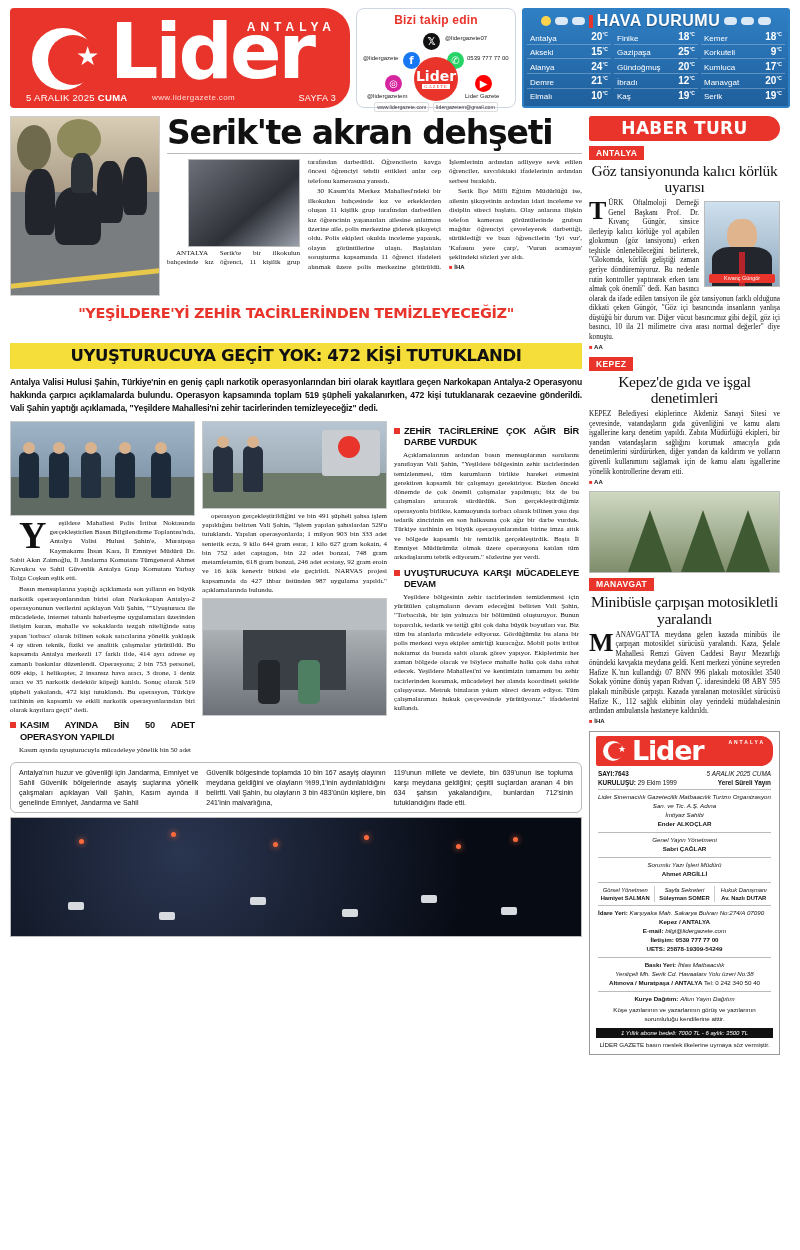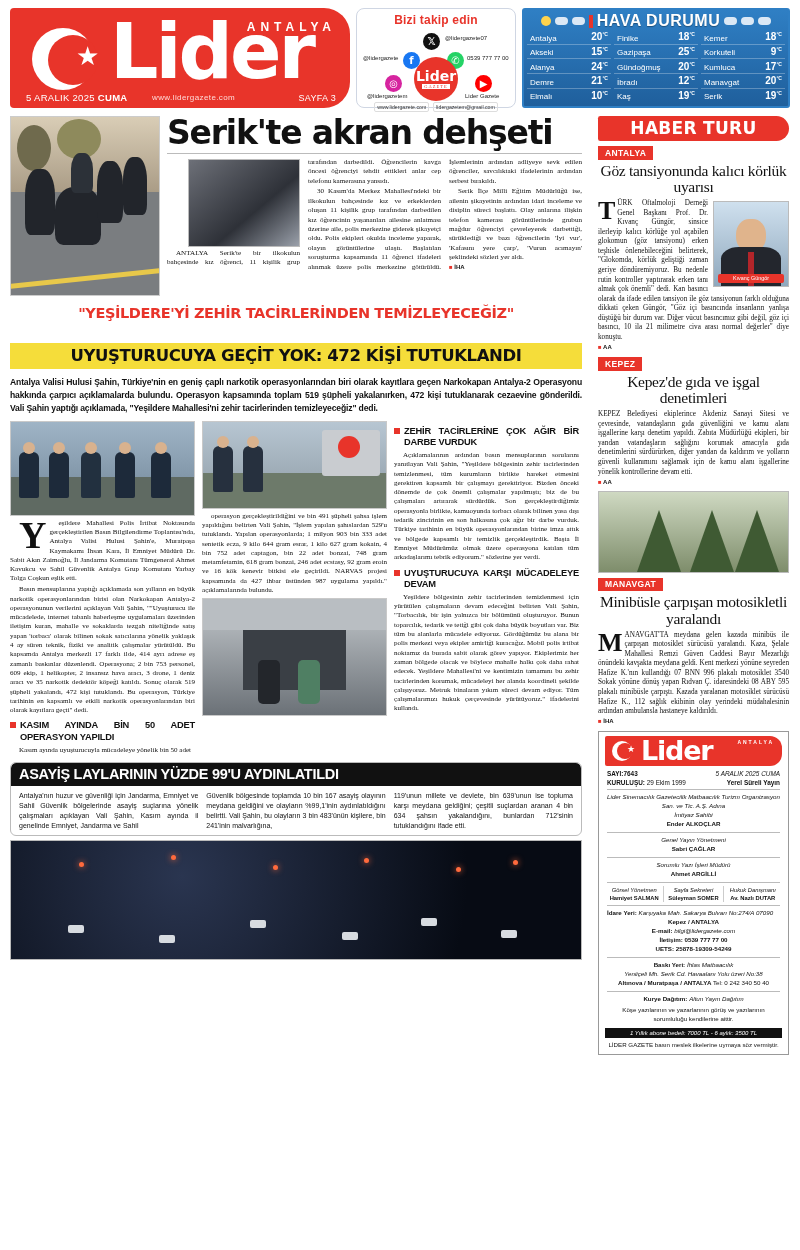--- a/index.html
+++ b/index.html
@@ -103,21 +103,21 @@
     display:flex; justify-content:space-between; align-items:baseline;
     border-bottom:1px solid rgba(255,255,255,.28); padding:1.2px 3px;
     font-family:"Liberation Sans", sans-serif;
   }
   .w-row:last-child { border-bottom:none; }
   .w-city { font-size:8px; }
   .w-temp { font-size:10px; font-weight:bold; }
   .w-temp sup { font-size:5px; }
 
   
-  .body-wrap { display:flex; padding:0 10px; gap:16px; }
+  .body-wrap { display:flex; padding:0 10px; gap:7px; }
   .col-left { width:572px; }
   .col-right { width:191px; }
 
   
   .topstory { display:flex; gap:7px; margin-top:4px; }
   .ts-photo {
     width:150px; height:180px; border:1px solid #ccc; position:relative; overflow:hidden;
     background:linear-gradient(#b9b0a2,#7e7568);
   }
   .ph-asphalt { position:absolute; left:0; right:0; bottom:0; height:58%; background:#7a7d80; }
@@ -479,21 +479,20 @@
         <div class="lw-col">
           <p class="noind" style="visibility:hidden;height:0;overflow:hidden;margin:0">operasyon gerçekleştirildiğini ve bin 491 şüpheli şahsa işlem yapıldığını belirten Vali Şahin, "İşlem yapılan şahıslardan 529'u tutuklandı. Yapılan operasyonlarda; 1 milyon 903 bin 333 adet sentetik ecza, 9 kilo 644 gram esrar, 1 kilo 627 gram kokain, 4 bin 752 adet captagon, bin 22 adet bonzai, 748 gram metamfetamin, 618 gram bonzai, 246 adet ecstasy, 92 gram eroin ve 16 kök kenevir bitkisi ele geçirildi. NARVAS projesi kapsamında da 427 ihbar üstünden 987 uygulama yapıldı." açıklamalarında bulundu.</p>
           <div class="sect-head">ZEHİR TACİRLERİNE ÇOK AĞIR BİR DARBE VURDUK</div>
           <p>Açıklamalarının ardından basın mensuplarının sorularını yanıtlayan Vali Şahin, "Yeşildere bölgesinin zehir tacirlerinden temizlenmesi, tüm kurumların birlikte hareket etmesini gerektiren kapsamlı bir çalışmayı gerektiriyor. Bizden önceki dönemde de çok önemli çalışmalar yapılmıştı; biz de bu çalışmaları artırarak sürdürdük. Son gerçekleştirdiğimiz operasyonla birlikte, kamuoyunda torbacı olarak bilinen yasa dışı tedarik zincirinin en son halkasına çok ağır bir darbe vurduk. Türkiye tarihinin en büyük operasyonlarından birine imza attık ve bölgede kapsamlı bir temizlik gerçekleştirdik. Başta İl Emniyet Müdürümüz olmak üzere operasyona katılan tüm arkadaşlarımı tebrik ediyorum." sözlerine yer verdi.</p>
           <div class="sect-head">UYUŞTURUCUYA KARŞI MÜCADELEYE DEVAM</div>
           <p>Yeşildere bölgesinin zehir tacirlerinden temizlenmesi için yürütülen çalışmaların devam edeceğini belirten Vali Şahin, "Torbacılık, bir işin yalnızca bir bölümünü oluşturuyor. Bunun toparcılık, tedarik ve tetiği gibi çok daha büyük boyutları var. Biz tüm bu alanlarla mücadele ediyoruz. Gördüğümüz bu alana bir polis merkezi veya ekipler amirliği kuracağız. Mobil polis irtibat noktamız da burada sabit olarak görev yapıyor. Ekiplerimiz her zaman bölgede olacak ve böylece mahalle halkı çok daha rahat edecek. Yeşildere Mahallesi'ni ve kentimizin tamamını bu zehir tacirlerinden korumak, mücadeleyi her alanda koordineli şekilde çalışıyoruz. Metruk binaların yıkım süreci devam ediyor. Tüm çalışmalarımızı hukuk çerçevesinde yürütüyoruz." ifadelerini kullandı.</p>
         </div>
       </div>
 
       <div class="asayis">
-        <div class="asayis-title">ASAYİŞ LAYLARININ YÜZDE 99'U AYDINLATILDI</div>
         <div class="asayis-cols">
           <div>Antalya'nın huzur ve güvenliği için Jandarma, Emniyet ve Sahil Güvenlik bölgelerinde asayiş suçlarına yönelik çalışmaları açıklayan Vali Şahin, Kasım ayında il genelinde Emniyet, Jandarma ve Sahil</div>
           <div>Güvenlik bölgesinde toplamda 10 bin 167 asayiş olayının meydana geldiğini ve olayların %99,1'inin aydınlatıldığını belirtti. Vali Şahin, bu olayların 3 bin 483'ünün kişilere, bin 241'inin malvarlığına,</div>
           <div>119'unun millete ve devlete, bin 639'unun ise topluma karşı meydana geldiğini; çeşitli suçlardan aranan 4 bin 634 şahsın yakalandığını, bunlardan 712'sinin tutuklandığını ifade etti.</div>
         </div>
       </div>
       <div class="night-photo">
         <div class="glow" style="left:12%;top:18%"></div>
           <div class="glow" style="left:28%;top:12%"></div>
         <div class="glow" style="left:46%;top:20%"></div>

